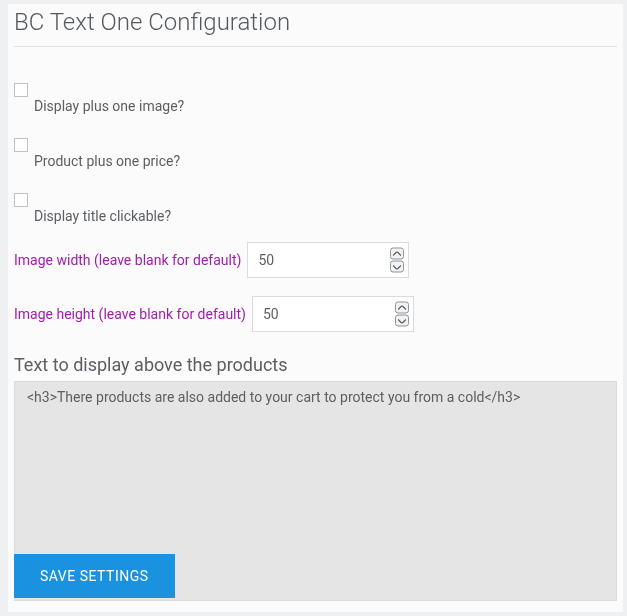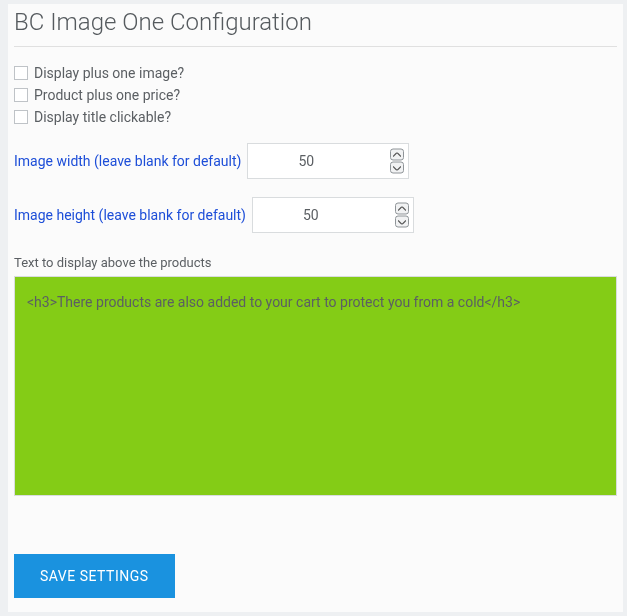--- a/index.html
+++ b/index.html
@@ -45,41 +45,41 @@
       height: 14px;
       border: 1px solid #bfc3c7;
       background: #fff;
       margin-right: 6px;
       display: inline-block;
       cursor: pointer;
     }
     .check-label {
       font-size: 14px;
       color: #5b5f63;
+      margin-top: 33px;
     }
     .number-row {
       display: flex;
       align-items: center;
       margin-top: 18px;
       margin-bottom: 8px;
     }
     .number-label {
       font-size: 14px;
-      color: #1d4ed8;
+      color: #a21caf;
       margin-right: 6px;
     }
     .number-wrap {
       position: relative;
       display: inline-flex;
       align-items: center;
       border: 1px solid #d9dcde;
       background: #fff;
       height: 36px;
       width: 162px;
-      padding-left: 40px;
     }
     .number-input {
       border: none;
       outline: none;
       font-size: 14px;
       color: #5b5f63;
       padding: 8px 10px;
       width: 130px;
       background: transparent;
       font-family: inherit;
@@ -98,31 +98,31 @@
       height: 12px;
       border: 1px solid #8f9498;
       border-radius: 3px;
       background: #f1f2f3;
       display: flex;
       align-items: center;
       justify-content: center;
       cursor: pointer;
     }
     .section-label {
-      font-size: 13px;
+      font-size: 18px;
       color: #5b5f63;
       margin-top: 22px;
       margin-bottom: 6px;
     }
     .textarea {
       width: 100%;
       height: 220px;
       border: 1px solid #d9dcde;
-      background: #84cc16;
-      padding: 16px 12px;
+      background: #e5e5e5;
+      padding: 6px 12px;
       font-size: 14px;
       color: #5b5f63;
       font-family: inherit;
       resize: none;
       outline: none;
       line-height: 1.4;
     }
     .save-btn {
       position: absolute;
       left: 6px;
@@ -134,21 +134,21 @@
       font-size: 14px;
       letter-spacing: 0.5px;
       cursor: pointer;
       font-family: inherit;
     }
   </style>
 </head>
 <body>
 
 <div class="panel">
-  <h1 class="title">BC Image One Configuration</h1>
+  <h1 class="title">BC Text One Configuration</h1>
   <hr class="hr">
 
   <div class="content">
 
     <div class="check-row">
       <span class="checkbox"></span>
       <span class="check-label">Display plus one image?</span>
     </div>
 
     <div class="check-row">

